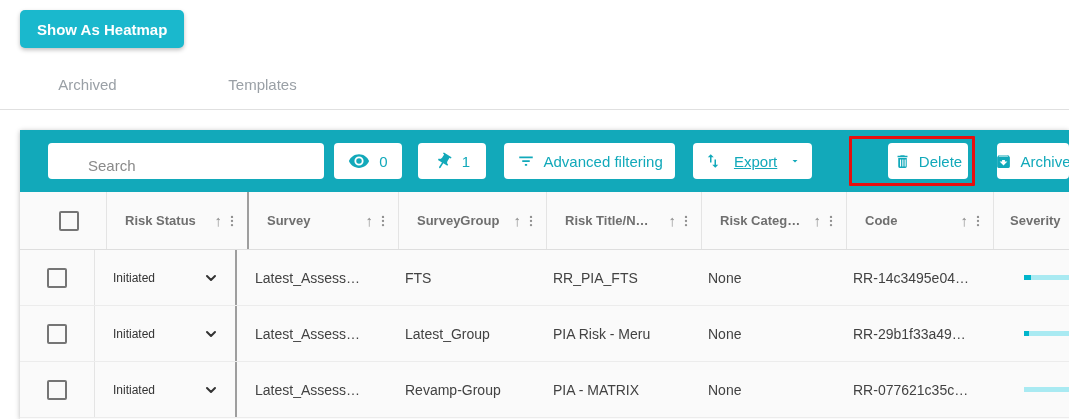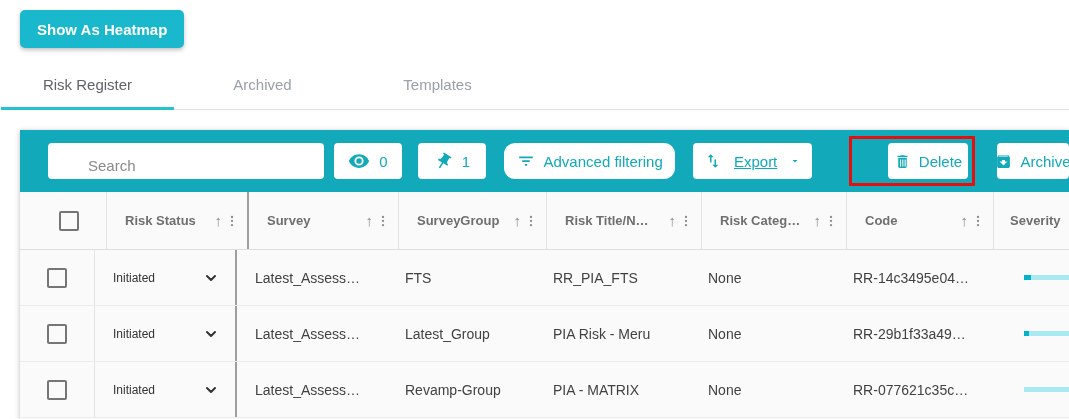--- a/index.html
+++ b/index.html
@@ -44,21 +44,21 @@
   }
   .search-input::placeholder{color:#8a8a8a;}
   .tbtn{
     height:36px;background:#fff;border:none;border-radius:4px;color:#12a9ba;
     font-size:15px;display:flex;align-items:center;justify-content:center;gap:9px;
     font-family:"Liberation Sans",sans-serif;cursor:pointer;padding:0;
   }
   .tbtn svg{flex:0 0 auto;}
   .btn-eye{width:70px;margin-left:10px;}
   .btn-pin{width:70px;margin-left:16px;}
-  .btn-adv{width:176px;margin-left:18px;border-radius:11px;}
+  .btn-adv{width:176px;margin-left:18px;}
   .btn-export{width:122px;margin-left:18px;gap:12px;text-decoration:underline;}
   .red-annotation{
     margin-left:37px;border:3px solid #e60f0f;padding:4px;display:flex;border-radius:1px;
   }
   .btn-delete{width:80px;gap:8px;margin-left:32px;}
   .btn-archive{width:72px;margin-left:22px;gap:8px;}
   
   .grid-row{
     display:grid;
     grid-template-columns:75px 142px 150px 148px 155px 145px 147px 1fr;
@@ -93,24 +93,20 @@
     margin-left:42px;width:120px;height:5px;background:#a9eaf2;display:flex;
   }
   .sev-fill{height:5px;background:#00b5cb;}
 </style>
 </head>
 <body>
 
 <button class="heatmap-btn">Show As Heatmap</button>
 
 <div class="tabs">
-  <div class="tab active">
-    <span>Risk Register</span>
-    <div class="tab-underline"></div>
-  </div>
   <div class="tab">
     <span>Archived</span>
   </div>
   <div class="tab">
     <span>Templates</span>
   </div>
 </div>
 
 <div class="panel">
 

